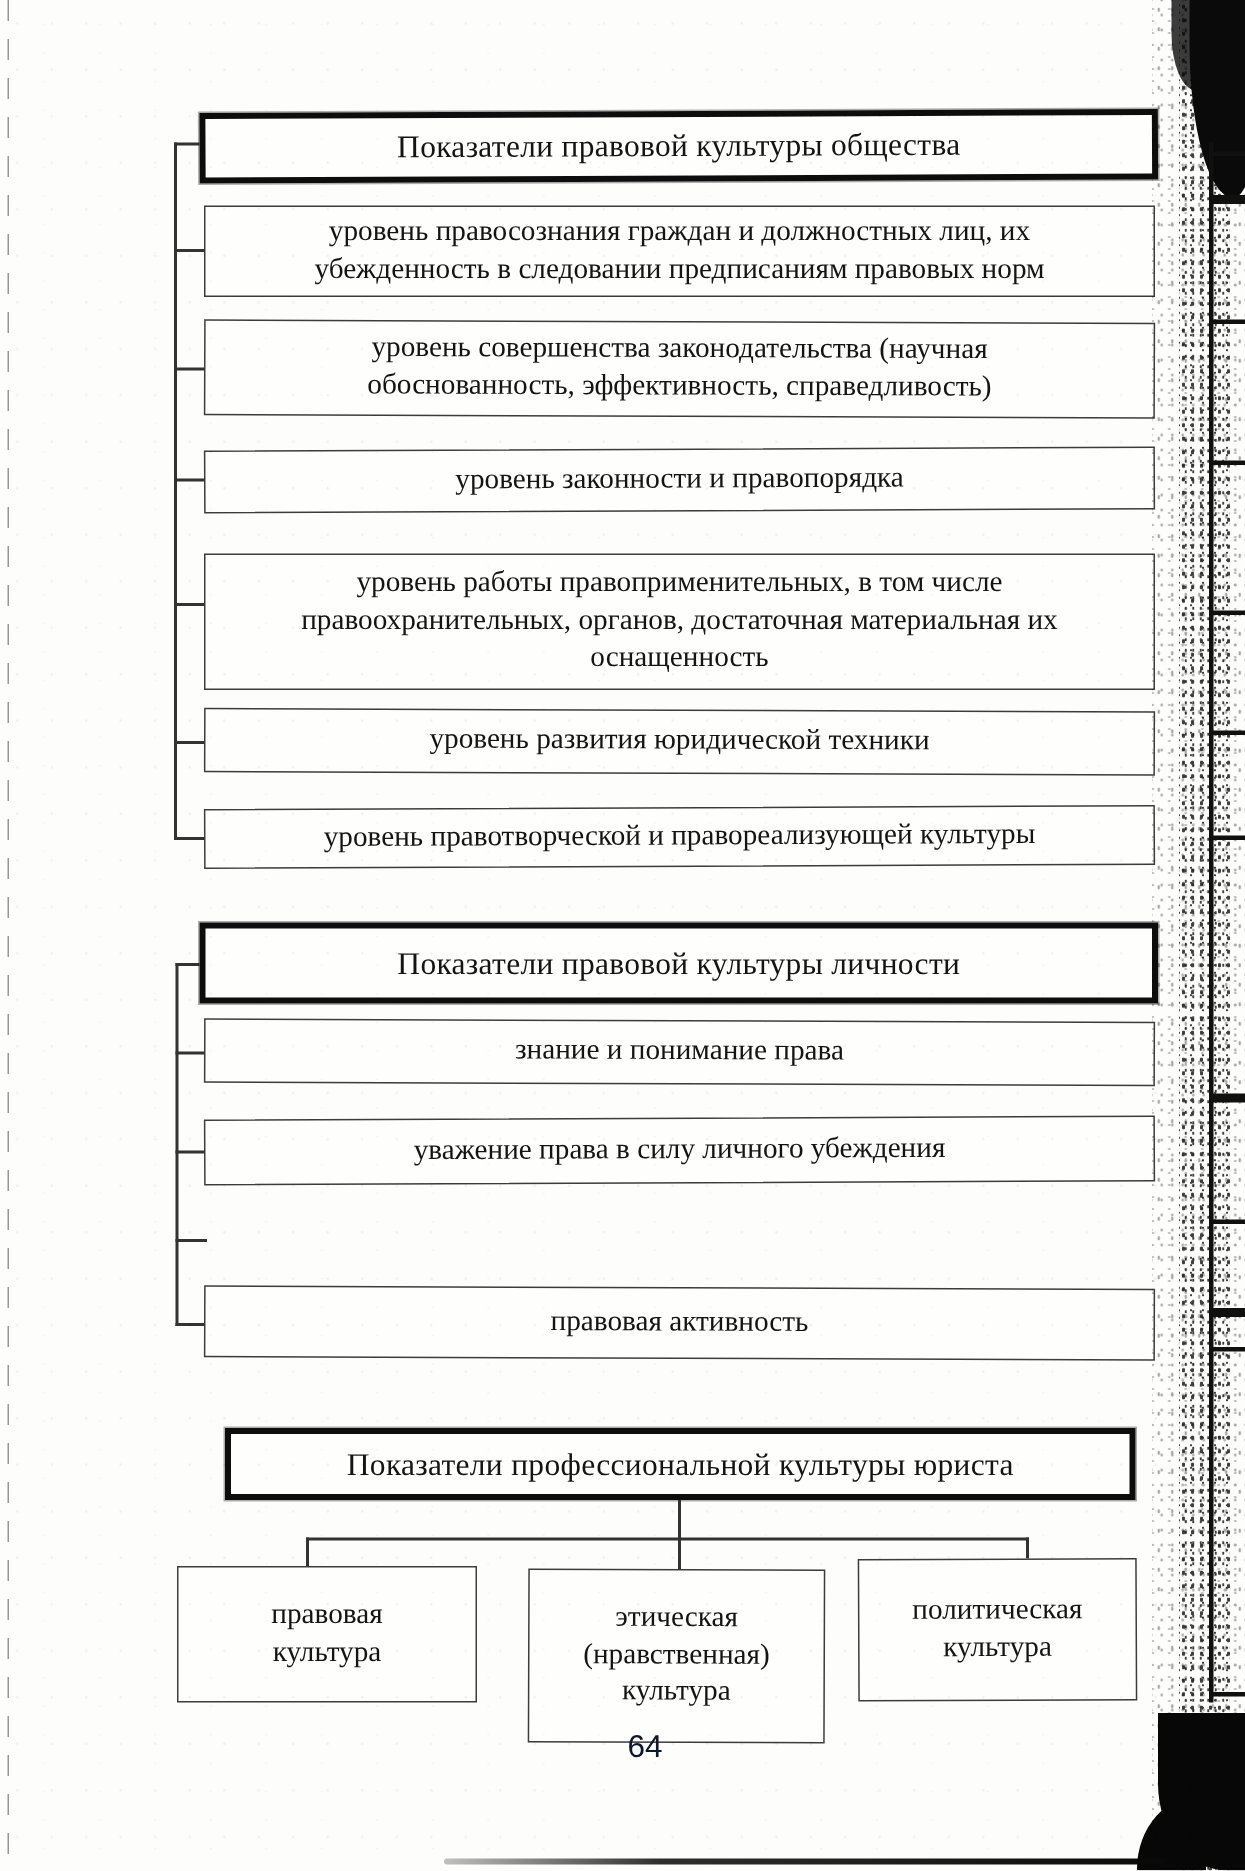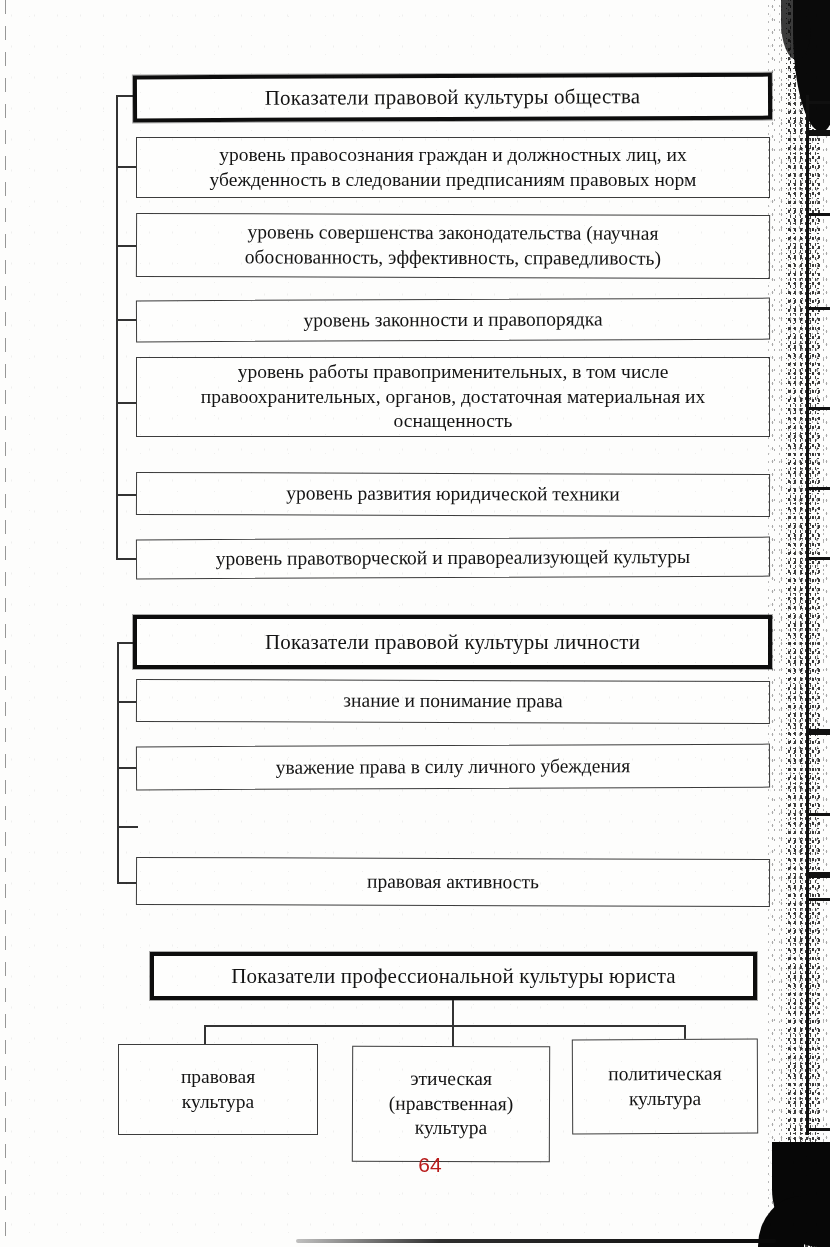--- a/index.html
+++ b/index.html
@@ -29,21 +29,21 @@
   .item-text{font-size:19.5px;}
   .small-text{font-size:19.5px;font-family:Liberation Serif, serif;}
   .vline,.hline{position:absolute;background:#333;}
   .vline{width:2px;}
   .hline{height:2px;}
   .tilt-a{transform:rotate(-.25deg);}
   .tilt-b{transform:rotate(.2deg);}
   
   .pageno{
     position:absolute;left:385px;top:1153px;width:90px;text-align:center;
-    font-family:"Liberation Sans", sans-serif;font-size:21px;color:#b91c1c;
+    font-family:"Liberation Sans", sans-serif;font-size:21px;color:#0f172a;
   }
   
   .left-crease{
     position:absolute;left:5px;top:0;width:1px;height:1247px;opacity:.55;
     background:repeating-linear-gradient(180deg,#444 0 14px,transparent 14px 26px);
   }
   
   .gutter-noise-light{
     position:absolute;left:768px;top:0;width:62px;height:1247px;opacity:.33;pointer-events:none;
     background-image:
@@ -110,21 +110,21 @@
     <span class="item-text">уровень правосознания граждан и должностных лиц, их
 убежденность в следовании предписаниям правовых норм</span>
   </div>
   <div class="box thin tilt-b" style="left:136px;top:214px;width:634px;height:64px">
     <span class="item-text">уровень совершенства законодательства (научная
 обоснованность, эффективность, справедливость)</span>
   </div>
   <div class="box thin tilt-a" style="left:136px;top:299px;width:634px;height:42px">
     <span class="item-text">уровень законности и правопорядка</span>
   </div>
-  <div class="box thin" style="left:136px;top:357px;width:634px;height:80px">
+  <div class="box thin" style="left:136px;top:369px;width:634px;height:91px">
     <span class="item-text">уровень работы правоприменительных, в том числе
 правоохранительных, органов, достаточная материальная их
 оснащенность</span>
   </div>
   <div class="box thin tilt-b" style="left:136px;top:473px;width:634px;height:43px">
     <span class="item-text">уровень развития юридической техники</span>
   </div>
   <div class="box thin tilt-a" style="left:136px;top:538px;width:634px;height:40px">
     <span class="item-text">уровень правотворческой и правореализующей культуры</span>
   </div>

